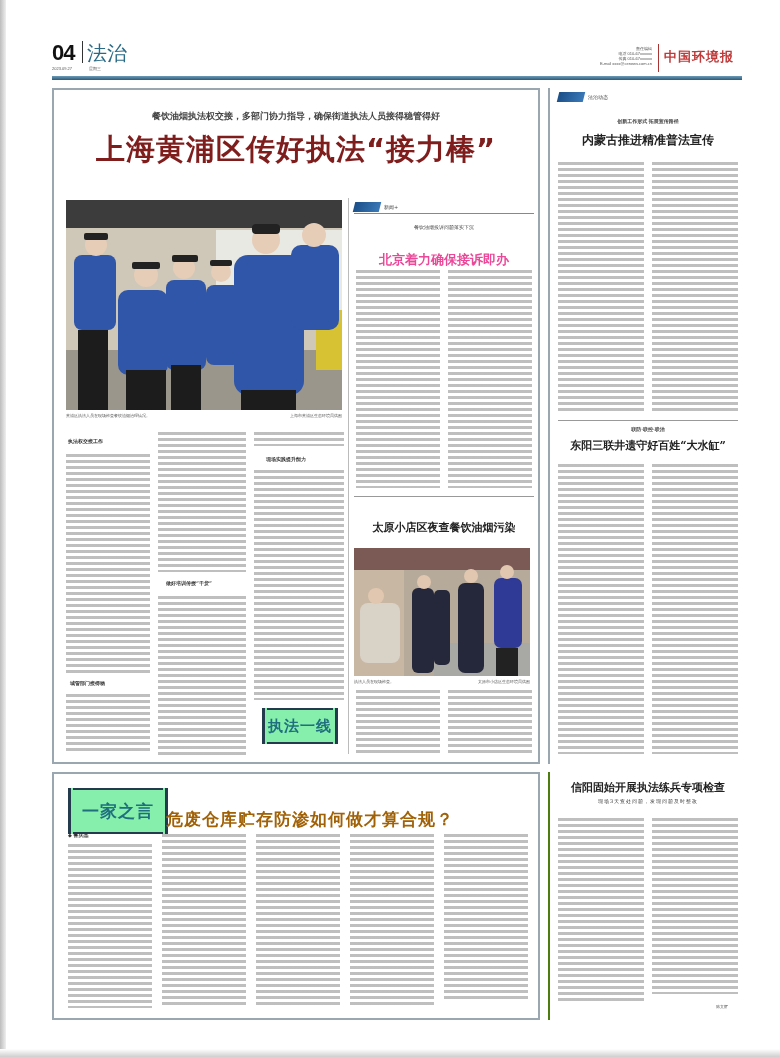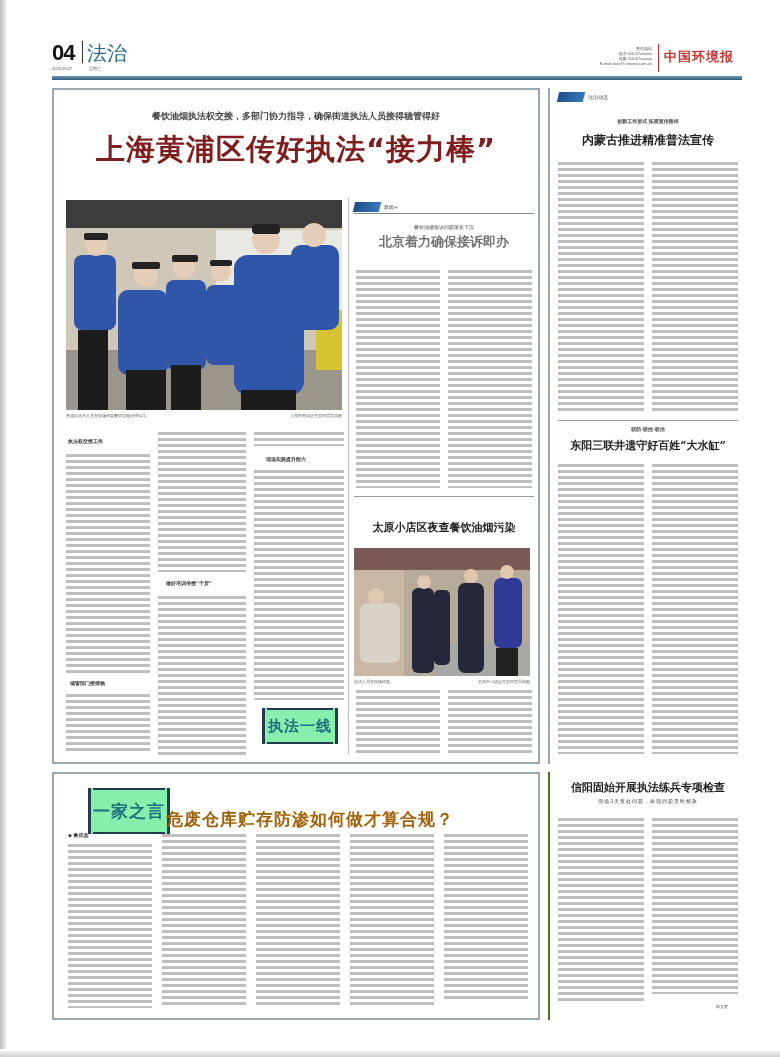--- a/index.html
+++ b/index.html
@@ -25,21 +25,21 @@
   .kicker { position: absolute; left: 0; top: 20px; width: 100%; text-align: center; font-size: 9px; color: #444; font-weight: bold; }
   .headline { position: absolute; left: 0; top: 40px; width: 100%; text-align: center; font-family: "DejaVu Sans", sans-serif; font-size: 29px; font-weight: bold; color: #7f1d1d; letter-spacing: 1px; }
   .photo1 { position: absolute; left: 12px; top: 110px; width: 276px; height: 210px; overflow: hidden; background: #c9c2b3; }
   .caption1 { position: absolute; left: 12px; top: 323px; width: 276px; font-size: 4px; color: #555; display: flex; justify-content: space-between; }
 
   .sub-article { position: absolute; left: 300px; top: 110px; width: 180px; }
   .tag-row { display: flex; align-items: center; gap: 4px; height: 14px; border-bottom: 1px solid #888; }
   .tag-badge { width: 26px; height: 10px; background: linear-gradient(100deg, #1b4f88, #3a79b8); transform: skewX(-14deg); }
   .tag-text { font-size: 5px; color: #444; }
   .sub-kicker { margin-top: 10px; text-align: center; font-size: 5px; color: #444; }
-  .sub-head { margin-top: 3px; text-align: center; font-size: 13px; font-weight: bold; color: #737373; }
+  .sub-head { margin-top: 21px; text-align: center; font-size: 13px; font-weight: bold; color: #ec4899; }
 
   .col { position: absolute; }
   .textlines { width: 100%; height: 100%;
     background-image: repeating-linear-gradient(to bottom, #8a8a8a 0, #8a8a8a 3px, transparent 3px, transparent 6px);
     opacity: .55; }
   .sep-h { position: absolute; height: 1px; background: #999; }
   .sep-v { position: absolute; width: 1px; background: #bbb; }
 
   .sub2-head { position: absolute; left: 300px; top: 430px; width: 180px; text-align: center; font-size: 11px; font-weight: bold; color: #222; }
   .photo2 { position: absolute; left: 300px; top: 458px; width: 176px; height: 128px; overflow: hidden; background: #b8ae9e; }
@@ -238,21 +238,21 @@
   <div class="r-head" style="top:350px;font-size:11px;">东阳三联井遗守好百姓“大水缸”</div>
   <div class="col" style="left:8px;top:376px;width:86px;height:290px;">
       <div class="textlines"></div>
     </div>
   <div class="col" style="left:102px;top:376px;width:86px;height:290px;">
       <div class="textlines"></div>
     </div>
 </aside>
 
 <section class="bottom-box">
-  <div class="frame-label" style="left:14px;top:14px;width:82px;height:46px;margin-left:20px;">
+  <div class="frame-label" style="left:14px;top:14px;width:100px;height:46px;">
     <span style="font-size:17px;">一家之言</span>
   </div>
   <h2 class="bottom-head">危废仓库贮存防渗如何做才算合规？</h2>
   <div class="author">◆ 鲁庆晶</div>
   <div class="col" style="left:14px;top:70px;width:84px;height:164px;">
       <div class="textlines"></div>
     </div>
   <div class="col" style="left:108px;top:60px;width:84px;height:174px;">
       <div class="textlines"></div>
     </div>

